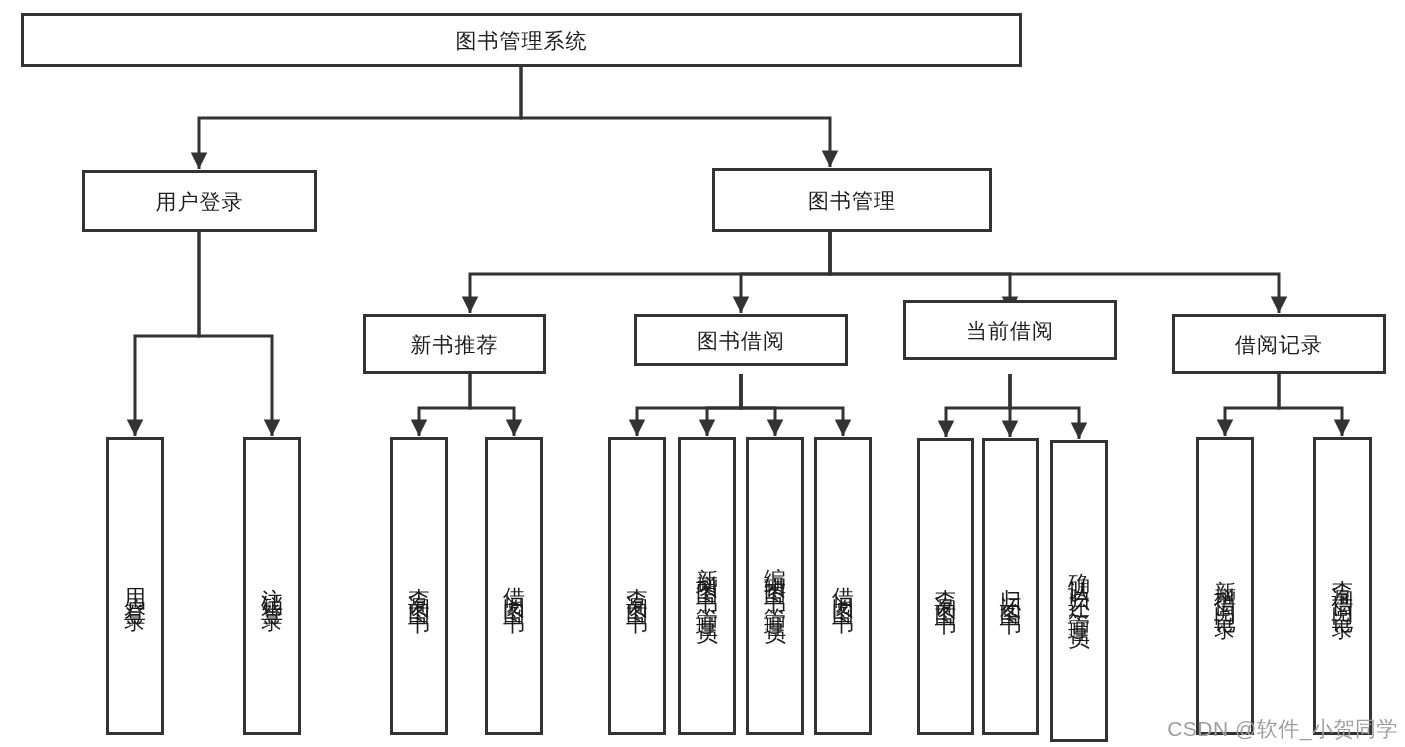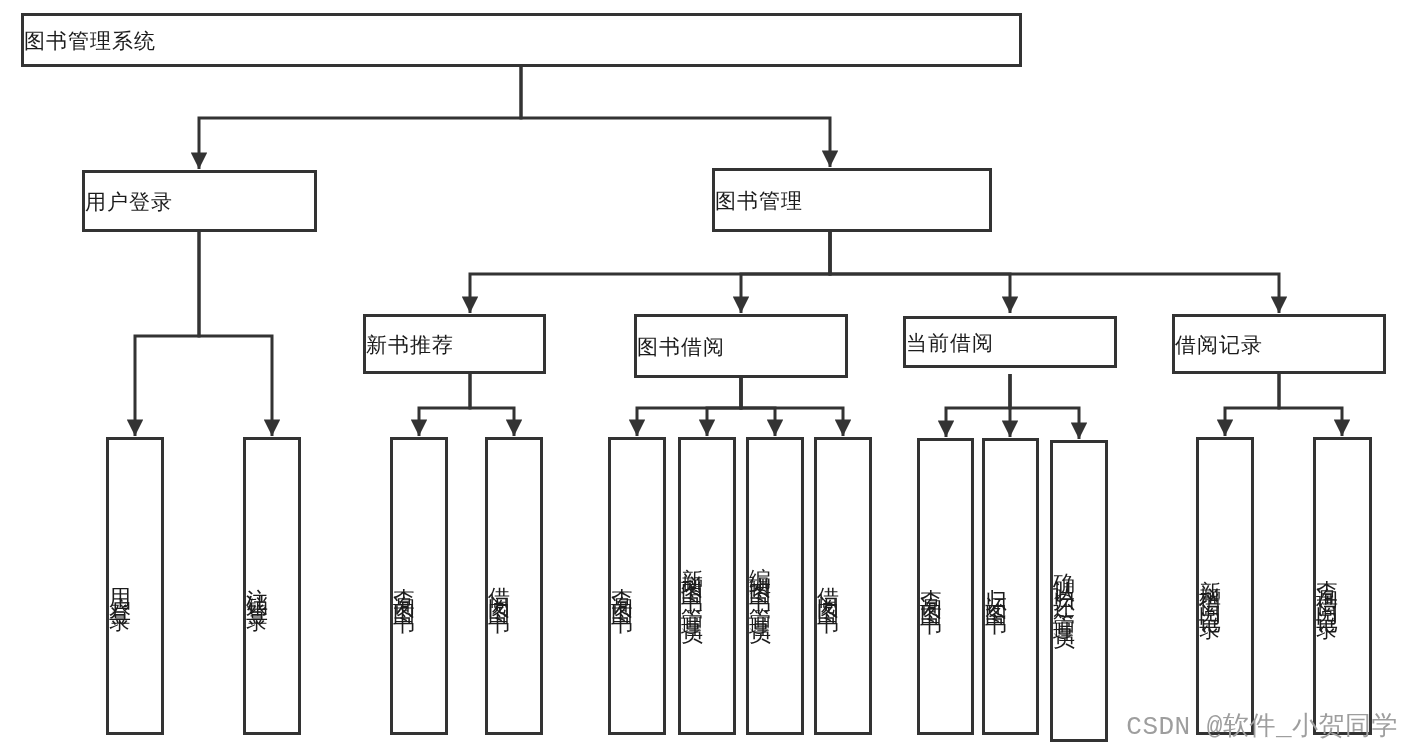--- a/index.html
+++ b/index.html
@@ -19,47 +19,46 @@
     position: absolute;
     left: 0; top: 0;
     width: 1405px; height: 747px;
   }
   .node {
     position: absolute;
     background: #ffffff;
     border: 3px solid #333333;
     display: flex;
     align-items: center;
-    justify-content: flex-start;
+    justify-content: center;
     z-index: 2;
   }
   .hnode span {
     font-size: 21px;
     letter-spacing: 1px;
     white-space: nowrap;
     line-height: 1;
   }
   .vnode span {
     writing-mode: vertical-rl;
     text-orientation: mixed;
     font-size: 22px;
     line-height: 1;
     letter-spacing: 8px;
     white-space: nowrap;
   }
   .watermark {
     position: absolute;
     right: 7px;
     bottom: 4px;
-    font-size: 26px;
+    font-size: 21px;
     letter-spacing: 0.5px;
     color: #9e9e9e;
     z-index: 3;
     white-space: nowrap;
-    font-family: Liberation Mono, monospace;
   }
 </style>
 </head>
 <body>
 
 <div id="canvas">
 
   <svg id="wires" width="1405" height="747" viewBox="0 0 1405 747" aria-hidden="true">
     <defs>
       <marker id="arw" viewBox="0 0 10 10" refX="10" refY="5" markerWidth="8" markerHeight="5.5" orient="auto">
@@ -103,24 +102,24 @@
   <div class="node hnode" style="left:82px; top:170px; width:235px; height:62px;">
     <span>用户登录</span>
   </div>
   <div class="node hnode" style="left:712px; top:168px; width:280px; height:64px;">
     <span>图书管理</span>
   </div>
 
   <div class="node hnode" style="left:363px; top:314px; width:183px; height:60px;">
     <span>新书推荐</span>
   </div>
-  <div class="node hnode" style="left:634px; top:314px; width:214px; height:64px;">
+  <div class="node hnode" style="left:634px; top:314px; width:214px; height:52px;">
     <span>图书借阅</span>
   </div>
-  <div class="node hnode" style="left:903px; top:316px; width:214px; height:52px;">
+  <div class="node hnode" style="left:903px; top:300px; width:214px; height:60px;">
     <span>当前借阅</span>
   </div>
   <div class="node hnode" style="left:1172px; top:314px; width:214px; height:60px;">
     <span>借阅记录</span>
   </div>
 
   <div class="node vnode" style="left:106px; top:437px; width:58px; height:298px;">
     <span>用户登录</span>
   </div>
   <div class="node vnode" style="left:243px; top:437px; width:58px; height:298px;">

